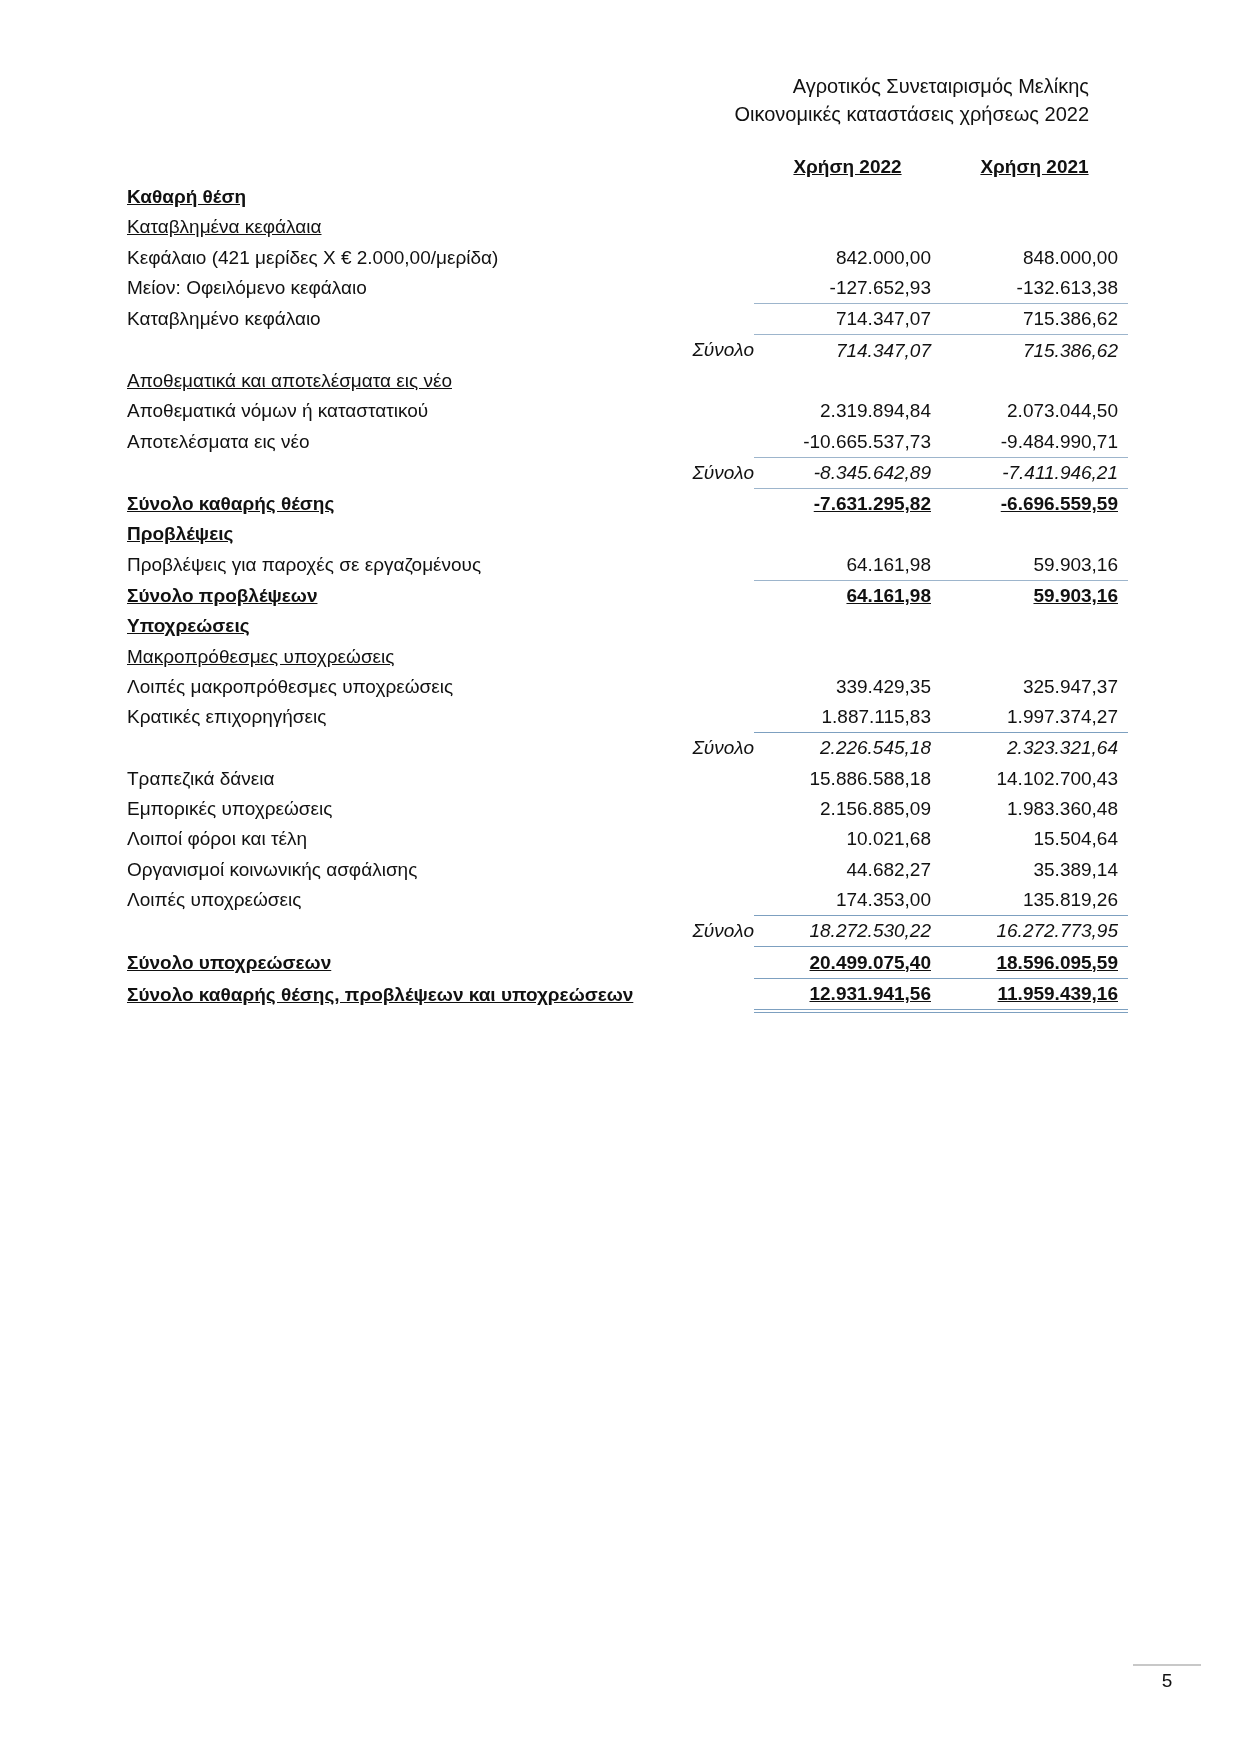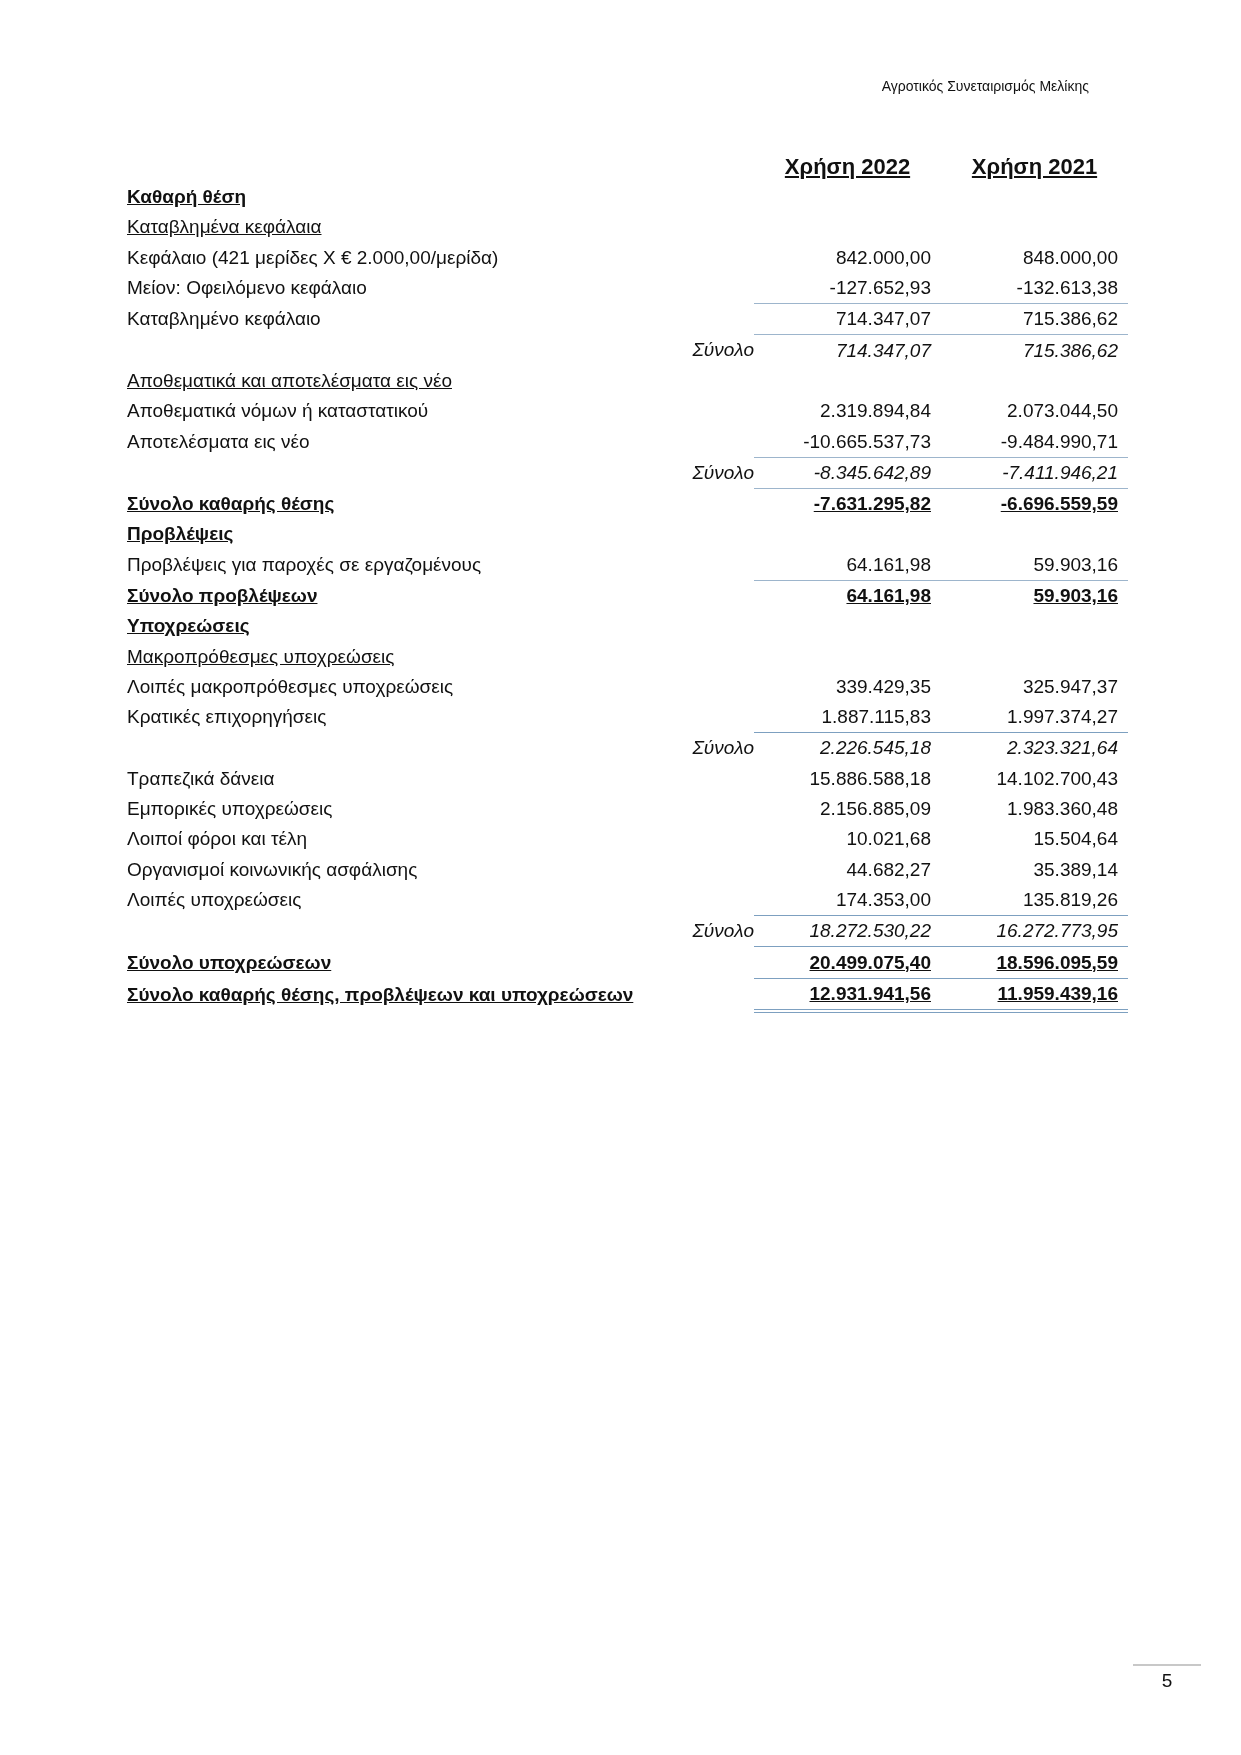--- a/index.html
+++ b/index.html
@@ -1,36 +1,37 @@
 <!DOCTYPE html>
 <html><head>
   <meta charset="utf-8">
   <style>
     html, body { margin: 0; padding: 0; background: #ffffff; }
     body { width: 1241px; height: 1755px; position: relative; font-family: "Liberation Sans", "DejaVu Sans", sans-serif; color: #111; }
-    .header { position: absolute; right: 152px; top: 72px; text-align: right; font-size: 14px; line-height: 28px; }
+    .header { position: absolute; right: 152px; top: 72px; text-align: right; font-size: 20px; line-height: 28px; }
     table.fs { position: absolute; left: 127px; top: 152px; border-collapse: collapse; font-size: 19px; }
     table.fs td { height: 30.3px; padding: 0; vertical-align: middle; white-space: nowrap; }
     td.label { width: 625px; }
     td.num { width: 177px; text-align: right; padding-right: 10px !important; }
-    th.colh { font-weight: bold; text-decoration: underline; text-align: center; height: 30px; padding: 0; font-size: 22px; }
+    th.colh { font-weight: bold; text-decoration: underline; text-align: center; height: 30px; padding: 0; font-size: 19px; }
     .bold td { font-weight: bold; text-decoration: underline; }
     .ital td { font-style: italic; text-align: right; }
     .sub td.label { text-decoration: underline; }
     .topline td.num { border-top: 1.5px solid #9db5cc; margin-top: 16px; }
     .topline2 td.num { border-top: 1.5px solid #7da0c0; }
     .dblbottom td.num { border-bottom: 4px double #7da0c0; }
     .pagenum-rule { position: absolute; left: 1133px; top: 1664px; width: 68px; height: 2px; background: #c8c8c8; }
     .pagenum { position: absolute; left: 1133px; width: 68px; top: 1670px; text-align: center; font-size: 19px; }
   </style>
 </head>
 <body>
 
 <div class="header">
   <div>Αγροτικός Συνεταιρισμός Μελίκης</div>
+  <div>Οικονομικές καταστάσεις χρήσεως 2022</div>
 </div>
 
 <table class="fs">
   <thead>
     <tr>
       <th style="width:625px"></th>
       <th class="colh" style="width:187px">Χρήση 2022</th>
       <th class="colh" style="width:187px">Χρήση 2021</th>
     </tr>
   </thead>

